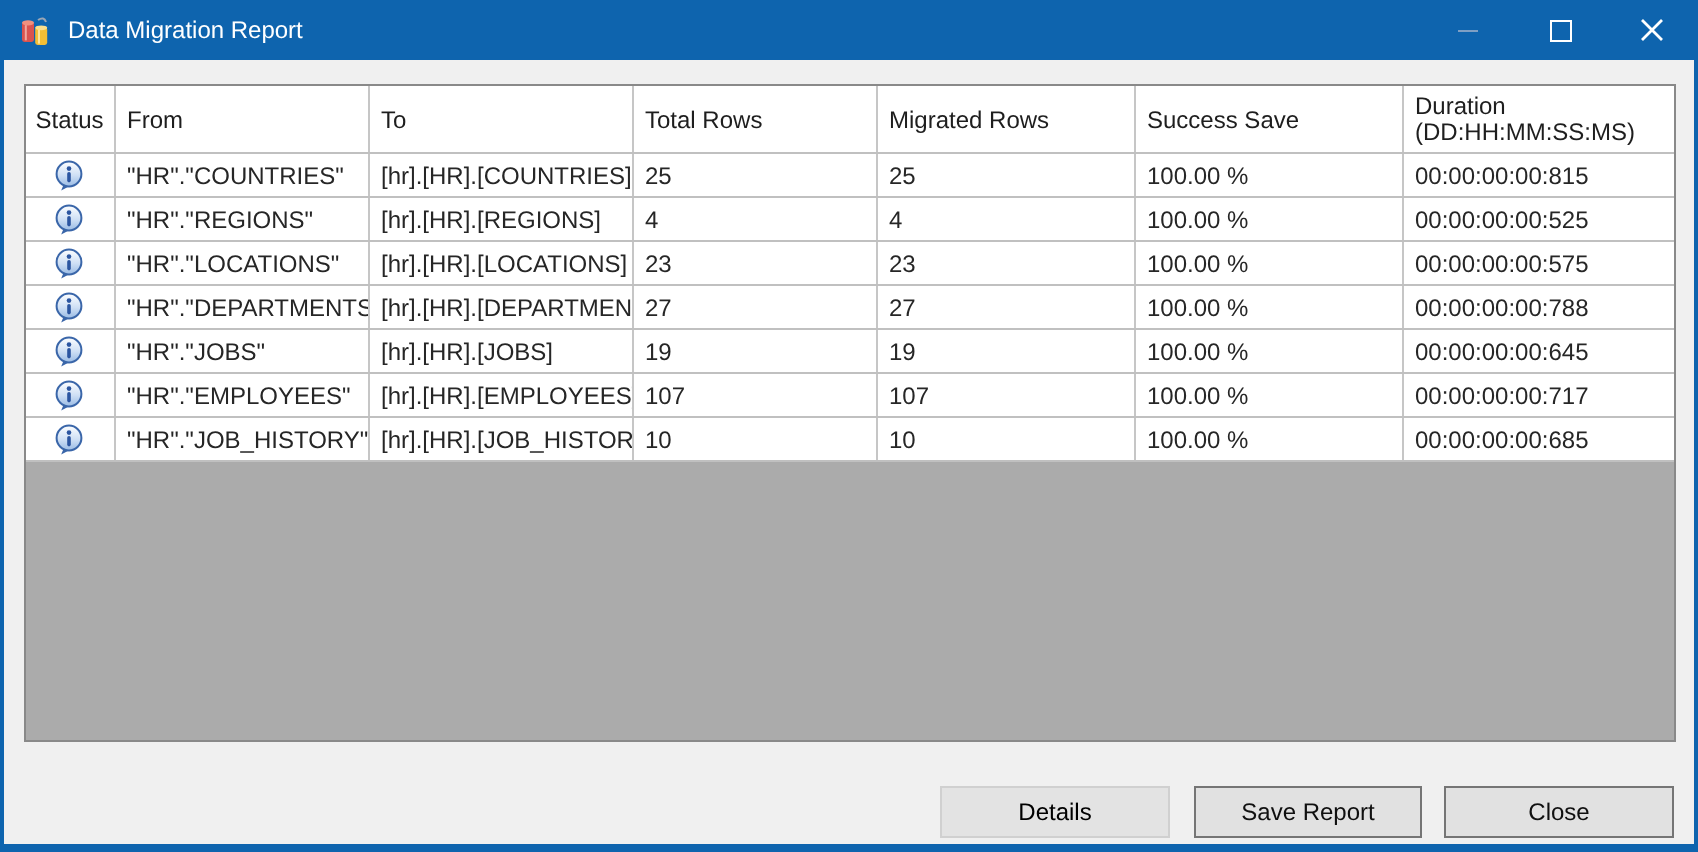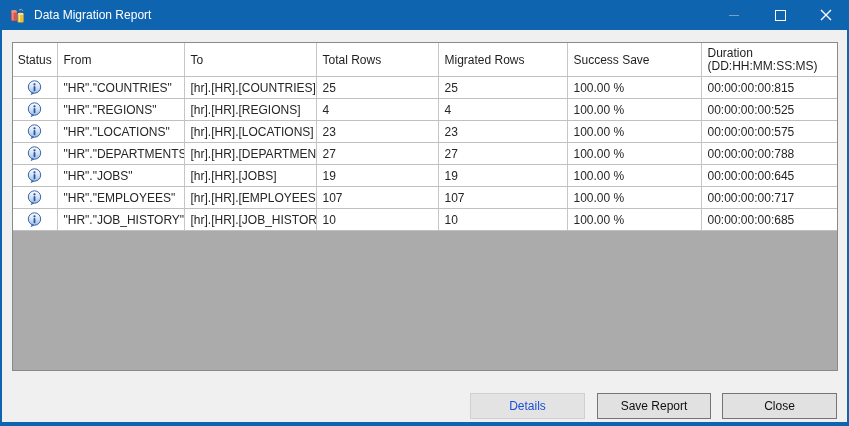--- a/index.html
+++ b/index.html
@@ -38,21 +38,21 @@
   .rpt th:last-child,.rpt td:last-child{border-right:none;}
   .rpt .c-status{text-align:center;padding:0;}
   .hdr-sub{display:block;line-height:13px;}
   .info-svg{display:block;margin:0 auto;width:15px;height:16px;}
   
   .btn{
     position:absolute;top:393px;height:26px;font-family:"Liberation Sans",sans-serif;
     font-size:12px;background:#E1E1E1;border:1px solid #757575;color:#101010;
     display:flex;align-items:center;justify-content:center;box-sizing:border-box;
   }
-  .btn-details{left:470px;width:115px;background:#E3E3E3;border:1px solid #D0D0D0;color:#1d4ed8;}
+  .btn-details{left:470px;width:115px;background:#E3E3E3;border:1px solid #D0D0D0;color:#000000;}
   .btn-save{left:597px;width:114px;}
   .btn-close{left:722px;width:115px;}
   .defs-holder{position:absolute;width:0;height:0;overflow:hidden;}
 </style>
 </head>
 <body>
 
 <div class="screen">
 
   <svg class="defs-holder" aria-hidden="true">

